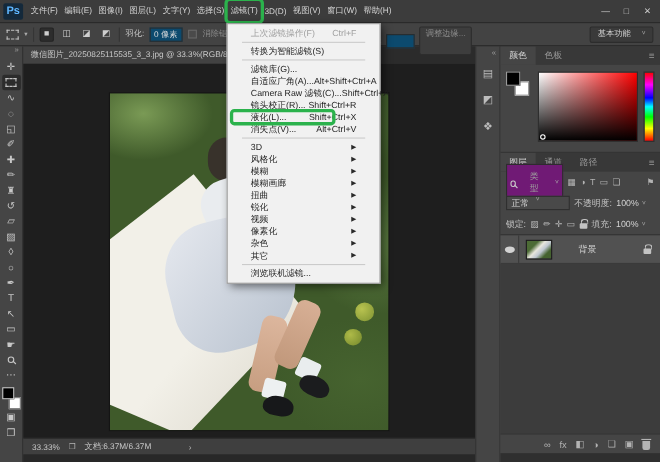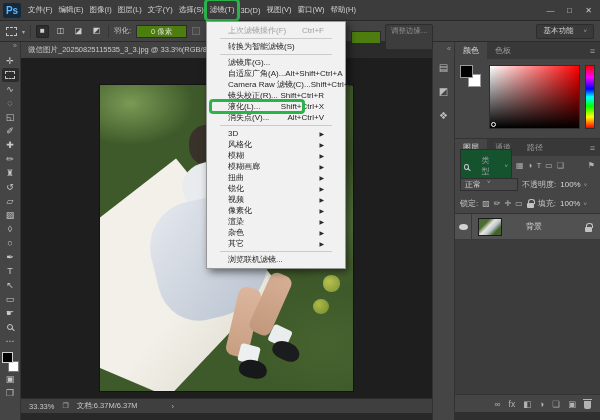--- a/index.html
+++ b/index.html
@@ -15,21 +15,21 @@
   .winctl{margin-left:auto; display:flex; margin-right:2px;}
   .winbtn{width:19px; height:15px; font-size:8px; color:#cccccc; text-align:center; line-height:15px;}
 
   
   .optionsbar{height:21px; background:#434343; border-bottom:1px solid #2b2b2b; display:flex; align-items:center; gap:5px; padding:0 6px; font-size:7.5px; color:#c6c6c6; position:relative; z-index:10;}
   .vsep{width:1px; height:13px; background:#353535;}
   .dashedbox{width:11px; height:9px; border:1px dashed #c2c2c2; display:inline-block;}
   .caret{font-size:6px; color:#aaa;}
   .modebtn{width:13px; height:13px; font-size:8px; line-height:12px; text-align:center; color:#cfcfcf; border-radius:2px;}
   .modebtn.active{background:#2d2d2d; box-shadow:inset 0 0 0 1px #242424;}
-  .field{background:#4d7c0f; border:1px solid #2b2b2b; height:13px; line-height:11px; padding:0 14px; color:#dddddd; min-width:30px;}
+  .field{background:#0c4a6e; border:1px solid #2b2b2b; height:13px; line-height:11px; padding:0 3px; color:#dddddd; min-width:30px;}
   .disabled-txt{color:#8a8a8a;}
   .checkbox{width:8px; height:8px; background:#4a4a4a; border:1px solid #666; display:inline-block;}
   .obtn{background:#3d3d3d; border:1px solid #2d2d2d; border-radius:2px; height:26px; line-height:12px; padding:0 5px; color:#8f8f8f;}
   .heightgroup{position:absolute; left:330px; top:3px; display:flex; align-items:center; gap:4px;}
   .workspace{margin-left:auto; background:#3a3a3a; border:1px solid #2c2c2c; border-radius:2px; height:15px; display:flex; align-items:center; gap:10px; padding:0 6px; color:#d2d2d2;}
 
   
   .toolbox{position:absolute; left:0; top:42px; width:21px; bottom:0; background:#454545; border-right:1px solid #323232; display:flex; flex-direction:column; align-items:center; z-index:5;}
   .tb-head{height:12px; font-size:7px; color:#9a9a9a; align-self:flex-end; padding-right:3px;}
   .tool{width:17px; height:14px; font-size:9px; line-height:14px; text-align:center; color:#c8c8c8;}
@@ -95,21 +95,21 @@
   .pmenu{margin-left:auto; color:#9b9b9b; padding-right:5px; font-size:9px; align-self:center;}
   .color-content{height:80px; padding:6px 5px; display:flex; gap:5px; border-bottom:1px solid #333;}
   .swatchpair{position:relative; width:24px; height:26px; flex:none;}
   .cfg{position:absolute; left:0; top:0; width:13px; height:13px; background:#000; border:1px solid #999; z-index:2;}
   .cbg{position:absolute; left:8px; top:9px; width:13px; height:13px; background:#fff; border:1px solid #999;}
   .spectrum{flex:1; height:64px; border:1px solid #2e2e2e; background:linear-gradient(to top,#000,rgba(0,0,0,0)), linear-gradient(to right,#fff,#f00); position:relative;}
   .speccursor{position:absolute; left:1px; bottom:1px; width:5px; height:5px; border:1px solid #fff; border-radius:50%;}
   .huestrip{width:10px; height:64px; border:1px solid #2e2e2e; background:linear-gradient(to bottom,#f00,#f0f 18%,#00f 37%,#0ff 50%,#0f0 65%,#ff0 82%,#f00);}
 
   .lp-row{display:flex; align-items:center; gap:4px; padding:0 5px; height:19px; font-size:8px; color:#c2c2c2;}
-  .searchbox{display:flex; align-items:center; gap:13px; background:#14532d; border:1px solid #2d2d2d; height:13px; padding:16px 3px; color:#9d9d9d; width:52px;}
+  .searchbox{display:flex; align-items:center; gap:13px; background:#701a75; border:1px solid #2d2d2d; height:13px; padding:16px 3px; color:#9d9d9d; width:52px;}
   .fi{color:#b3b3b3; font-size:8px;}
   .pin{margin-left:auto;}
   .selbox{display:flex; align-items:flex-start; gap:6px; background:#494949; border:1px solid #2f2f2f; height:13px; padding:0 4px; width:58px; color:#d5d5d5;}
   .valbox{display:flex; align-items:center; gap:3px; color:#d5d5d5;}
   .lockbtn{color:#b9b9b9; font-size:8px;}
   .lockicon{display:inline-block; width:7px; height:5px; background:#c3c3c3; border-radius:1px; position:relative; margin-top:3px;}
   .lockicon::before{content:""; position:absolute; top:-4px; left:1px; width:5px; height:4px; border:1px solid #c3c3c3; border-bottom:none; border-radius:3px 3px 0 0;}
   .lp-list{flex:1; background:#3c3c3c; border-top:1px solid #333;}
   .layer-row{height:26px; background:#515151; display:flex; align-items:center; border-bottom:1px solid #3a3a3a;}
   .eyecell{width:17px; height:100%; border-right:1px solid #3a3a3a; display:flex; align-items:center; justify-content:center;}
@@ -385,24 +385,20 @@
     </div>
     <div class="menu-row">
       <span>视频</span>
       <span class="sub-arrow">▶</span>
     </div>
     <div class="menu-row">
       <span>像素化</span>
       <span class="sub-arrow">▶</span>
     </div>
     <div class="menu-row">
-      <span>渲染</span>
-      <span class="sub-arrow">▶</span>
-    </div>
-    <div class="menu-row">
       <span>杂色</span>
       <span class="sub-arrow">▶</span>
     </div>
     <div class="menu-row">
       <span>其它</span>
       <span class="sub-arrow">▶</span>
     </div>
     <div class="menu-sep"></div>
     <div class="menu-row">
       <span>浏览联机滤镜...</span>

